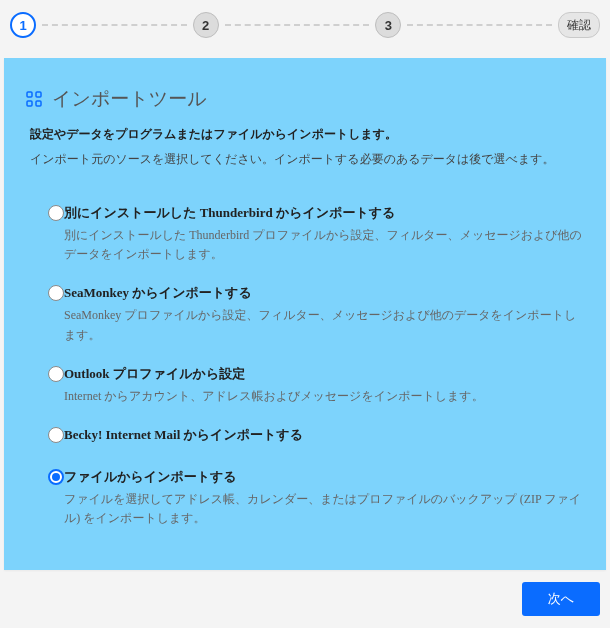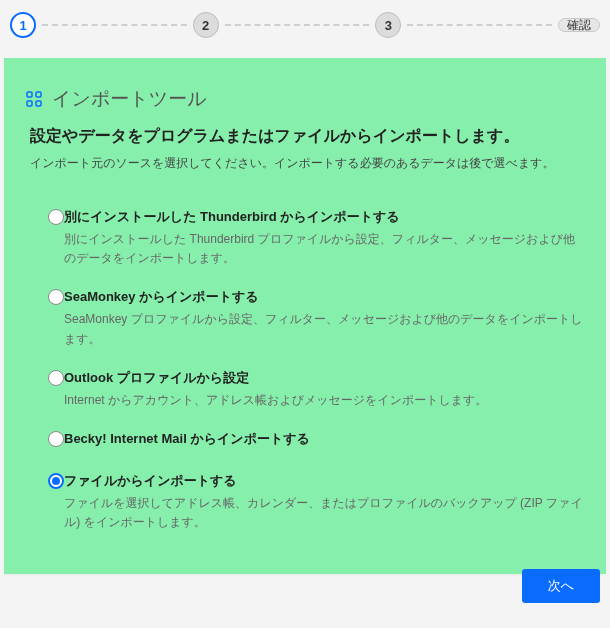--- a/index.html
+++ b/index.html
@@ -38,51 +38,52 @@
       background: #dcdcdc;
       color: #333;
       border: 1px solid #bdbdbd;
     }
     .step-dashes {
       flex: 1;
       border-top: 2px dashed #cfcfcf;
       margin: 0 6px;
     }
     .step-confirm {
-      height: 14px;
+      height: 26px;
       padding: 0 8px;
       background: #e6e6e6;
       border: 1px solid #c9c9c9;
       border-radius: 12px;
       display: flex;
       align-items: center;
       font-size: 12px;
       color: #333;
       flex-shrink: 0;
     }
     .card {
-      background: #86efac;
+      background: #7dd3fc;
       margin: 8px 4px 0 4px;
       padding: 28px 22px 22px 22px;
       box-shadow: 0 1px 2px rgba(0,0,0,0.05);
+      font-family: Liberation Serif, serif;
     }
     .title-row {
       display: flex;
       align-items: center;
       gap: 10px;
       margin-bottom: 14px;
     }
     .grid-icon svg { display: block; }
     .page-title {
       font-size: 19px;
       font-weight: 400;
       color: #555;
     }
     .subtitle {
-      font-size: 16px;
+      font-size: 12px;
       font-weight: bold;
       color: #222;
       margin-left: 4px;
       margin-bottom: 8px;
     }
     .desc {
       font-size: 12px;
       color: #444;
       margin-left: 4px;
       margin-bottom: 36px;
@@ -124,21 +125,21 @@
       margin-bottom: 4px;
       cursor: pointer;
     }
     .opt-desc {
       font-size: 12px;
       color: #666;
       line-height: 1.6;
     }
     .footer {
       position: absolute;
-      bottom: 25px;
+      bottom: 12px;
       right: 10px;
     }
     .btn-next {
       background: #0a6cff;
       color: #fff;
       border: none;
       padding: 8px 26px;
       font-size: 13px;
       border-radius: 3px;
       cursor: pointer;

